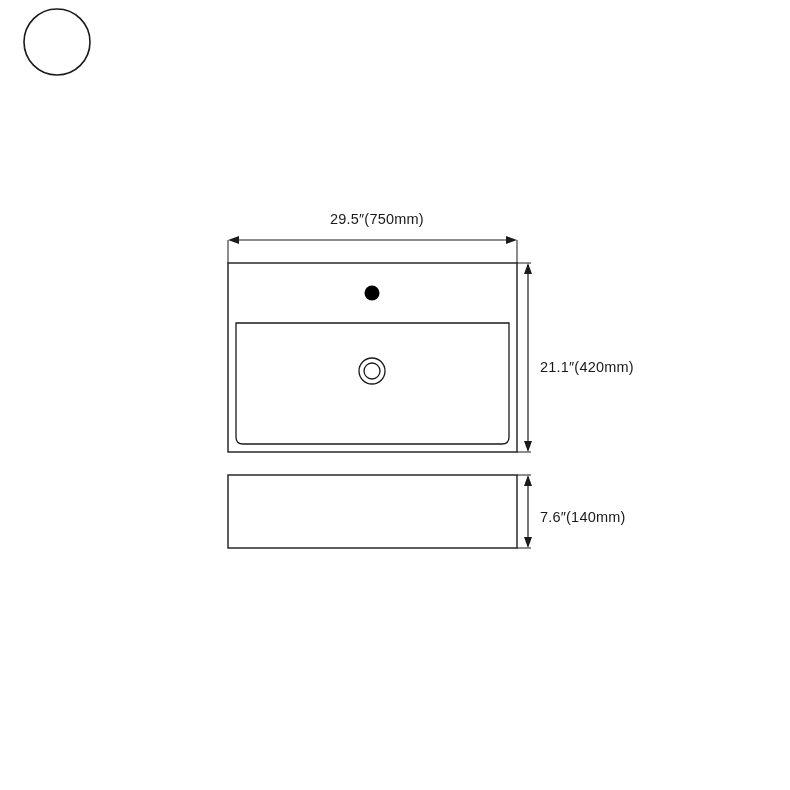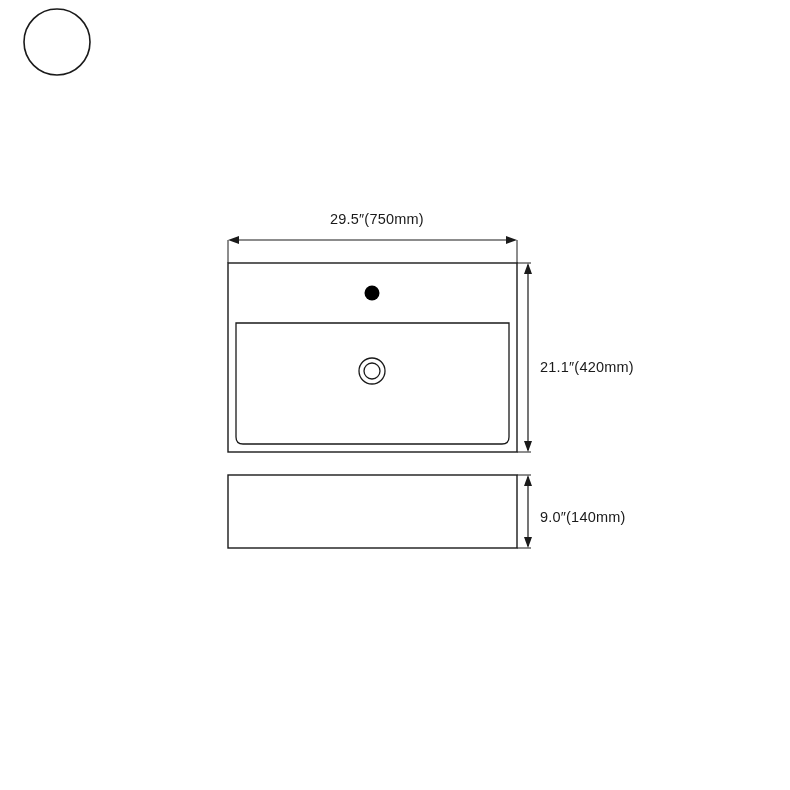--- a/index.html
+++ b/index.html
@@ -92,15 +92,15 @@
       <polygon points="528,475 524,486 532,486" fill="#1a1a1a"></polygon>
       <polygon points="528,548 524,537 532,537" fill="#1a1a1a"></polygon>
     </g>
 
   </svg>
 
   <div class="dim-label" id="label-width">29.5″(750mm)</div>
 
   <div class="dim-label" id="label-depth">21.1″(420mm)</div>
 
-  <div class="dim-label" id="label-height">9.0″(140mm)</div>
+  <div class="dim-label" id="label-height">7.6″(140mm)</div>
 
 </div>
 
 </body></html>

